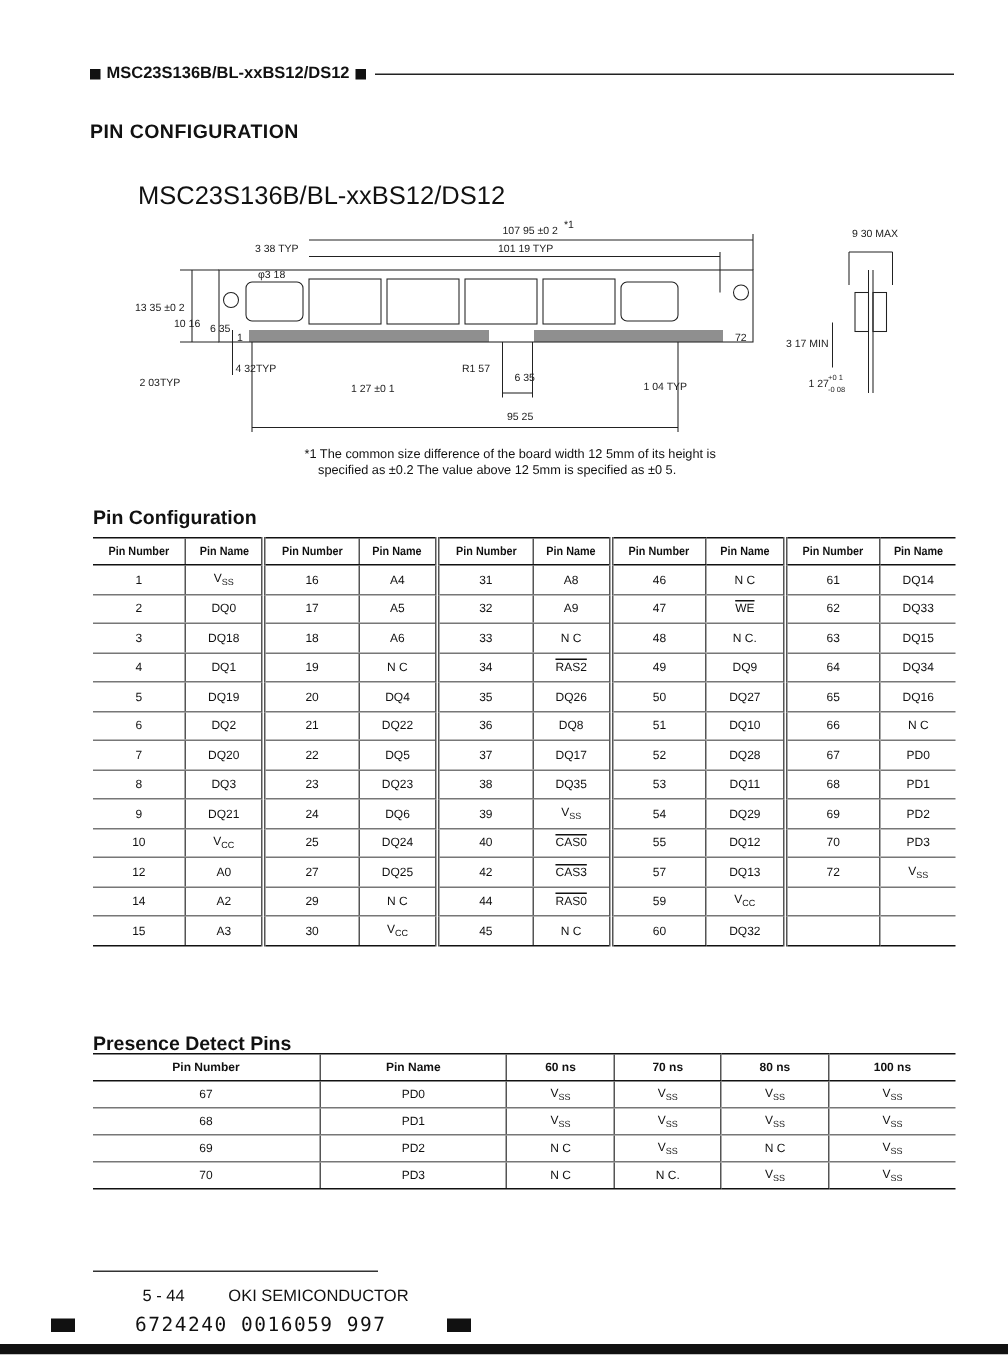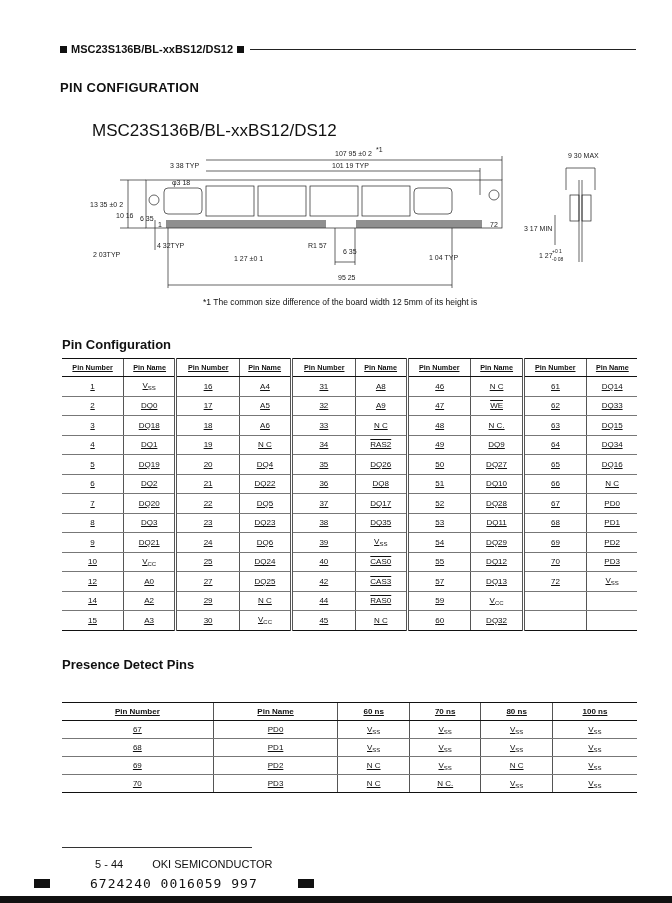--- a/index.html
+++ b/index.html
@@ -10,33 +10,33 @@
   .sq { display:inline-block; width:7px; height:7px; background:#111; margin:0 4px; }
   .sq:first-child { margin-left:0; }
   .hdr-line { flex:1; height:1px; background:#222; margin-left:2px; }
   .h1 { left:60px; top:80px; font-size:13px; font-weight:bold; letter-spacing:0.3px; }
   .part { left:92px; top:121px; font-size:17px; }
   .diagram { left:60px; top:140px; width:580px; height:160px; }
   .diagram text { font-family:"Liberation Sans", sans-serif; font-size:7px; fill:#222; }
   .note { left:203px; top:297px; font-size:8.5px; line-height:11px; }
   .note .ind { padding-left:9px; }
   .h2 { left:62px; top:337px; font-size:13px; font-weight:bold; }
-  table { border-collapse:collapse; position:absolute;text-decoration:underline; }
+  table { border-collapse:collapse; position:absolute; }
   .pin { left:62px; top:358px; width:575px; }
   .pin th { font-family:"Liberation Sans", sans-serif; font-size:8px; font-weight:bold; height:17px;
             border-bottom:1.5px solid #111; border-top:1.5px solid #111; text-align:center; padding:0;
             transform:scaleX(0.9); }
   .pin td { font-size:8px; height:18.5px; text-align:center; padding:0; border-bottom:1px solid #777; }
   .pin tr:last-child td { border-bottom:1.5px solid #111; }
   .pin td, .pin th { border-left:1px solid #555; }
   .pin .dbl { border-left:3px double #555; }
   .pin td:first-child, .pin th:first-child { border-left:none; }
   .ovl { text-decoration:overline; }
   sub { font-size:6px; vertical-align:-2px; }
-  .h3 { left:62px; top:657px; font-size:13px; font-weight:bold; }
+  .h3 { left:62px; top:688px; font-size:13px; font-weight:bold; }
   .pd { left:62px; top:702px; width:575px; }
   .pd th { font-size:8px; font-weight:bold; height:17px; border-top:1.5px solid #111; border-bottom:1.5px solid #111; padding:0; }
   .pd td { font-size:8px; height:17px; text-align:center; padding:0; border-bottom:1px solid #777; }
   .pd tr:last-child td { border-bottom:1.5px solid #111; }
   .pd td + td, .pd th + th { border-left:1px solid #555; }
   .foot-line { left:62px; top:847px; width:190px; height:1px; background:#333; }
   .foot { left:64px; top:858px; font-size:11px;padding-left:31px; }
   .foot .co { margin-left:26px; }
   .barcode { left:26px; top:876px; font-family:"DejaVu Sans Mono", monospace; font-size:13px; letter-spacing:1px; display:flex; align-items:center;gap:32px; }
   .blk { display:inline-block; width:16px; height:9px; background:#111; margin:0 8px; }
@@ -117,20 +117,21 @@
   <text x="278" y="140">95 25</text>
   <text x="508" y="18">9 30 MAX</text>
   <text x="464" y="91">3 17 MIN</text>
   <text x="479" y="118">1 27</text>
   <text x="492" y="113" style="font-size:5px">+0 1</text>
   <text x="492" y="121" style="font-size:5px">-0 08</text>
 </svg>
 
 <div class="abs note">
   <div>*1 The common size difference of the board width 12 5mm of its height is</div>
+  <div class="ind">specified as ±0.2  The value above 12 5mm is specified as ±0 5.</div>
 </div>
 
 <div class="abs h2">Pin Configuration</div>
 <table class="pin">
   <thead>
       <tr id="pin-head">
         <th>Pin Number</th>
         <th>Pin Name</th>
         <th class="dbl">Pin Number</th>
         <th>Pin Name</th>

